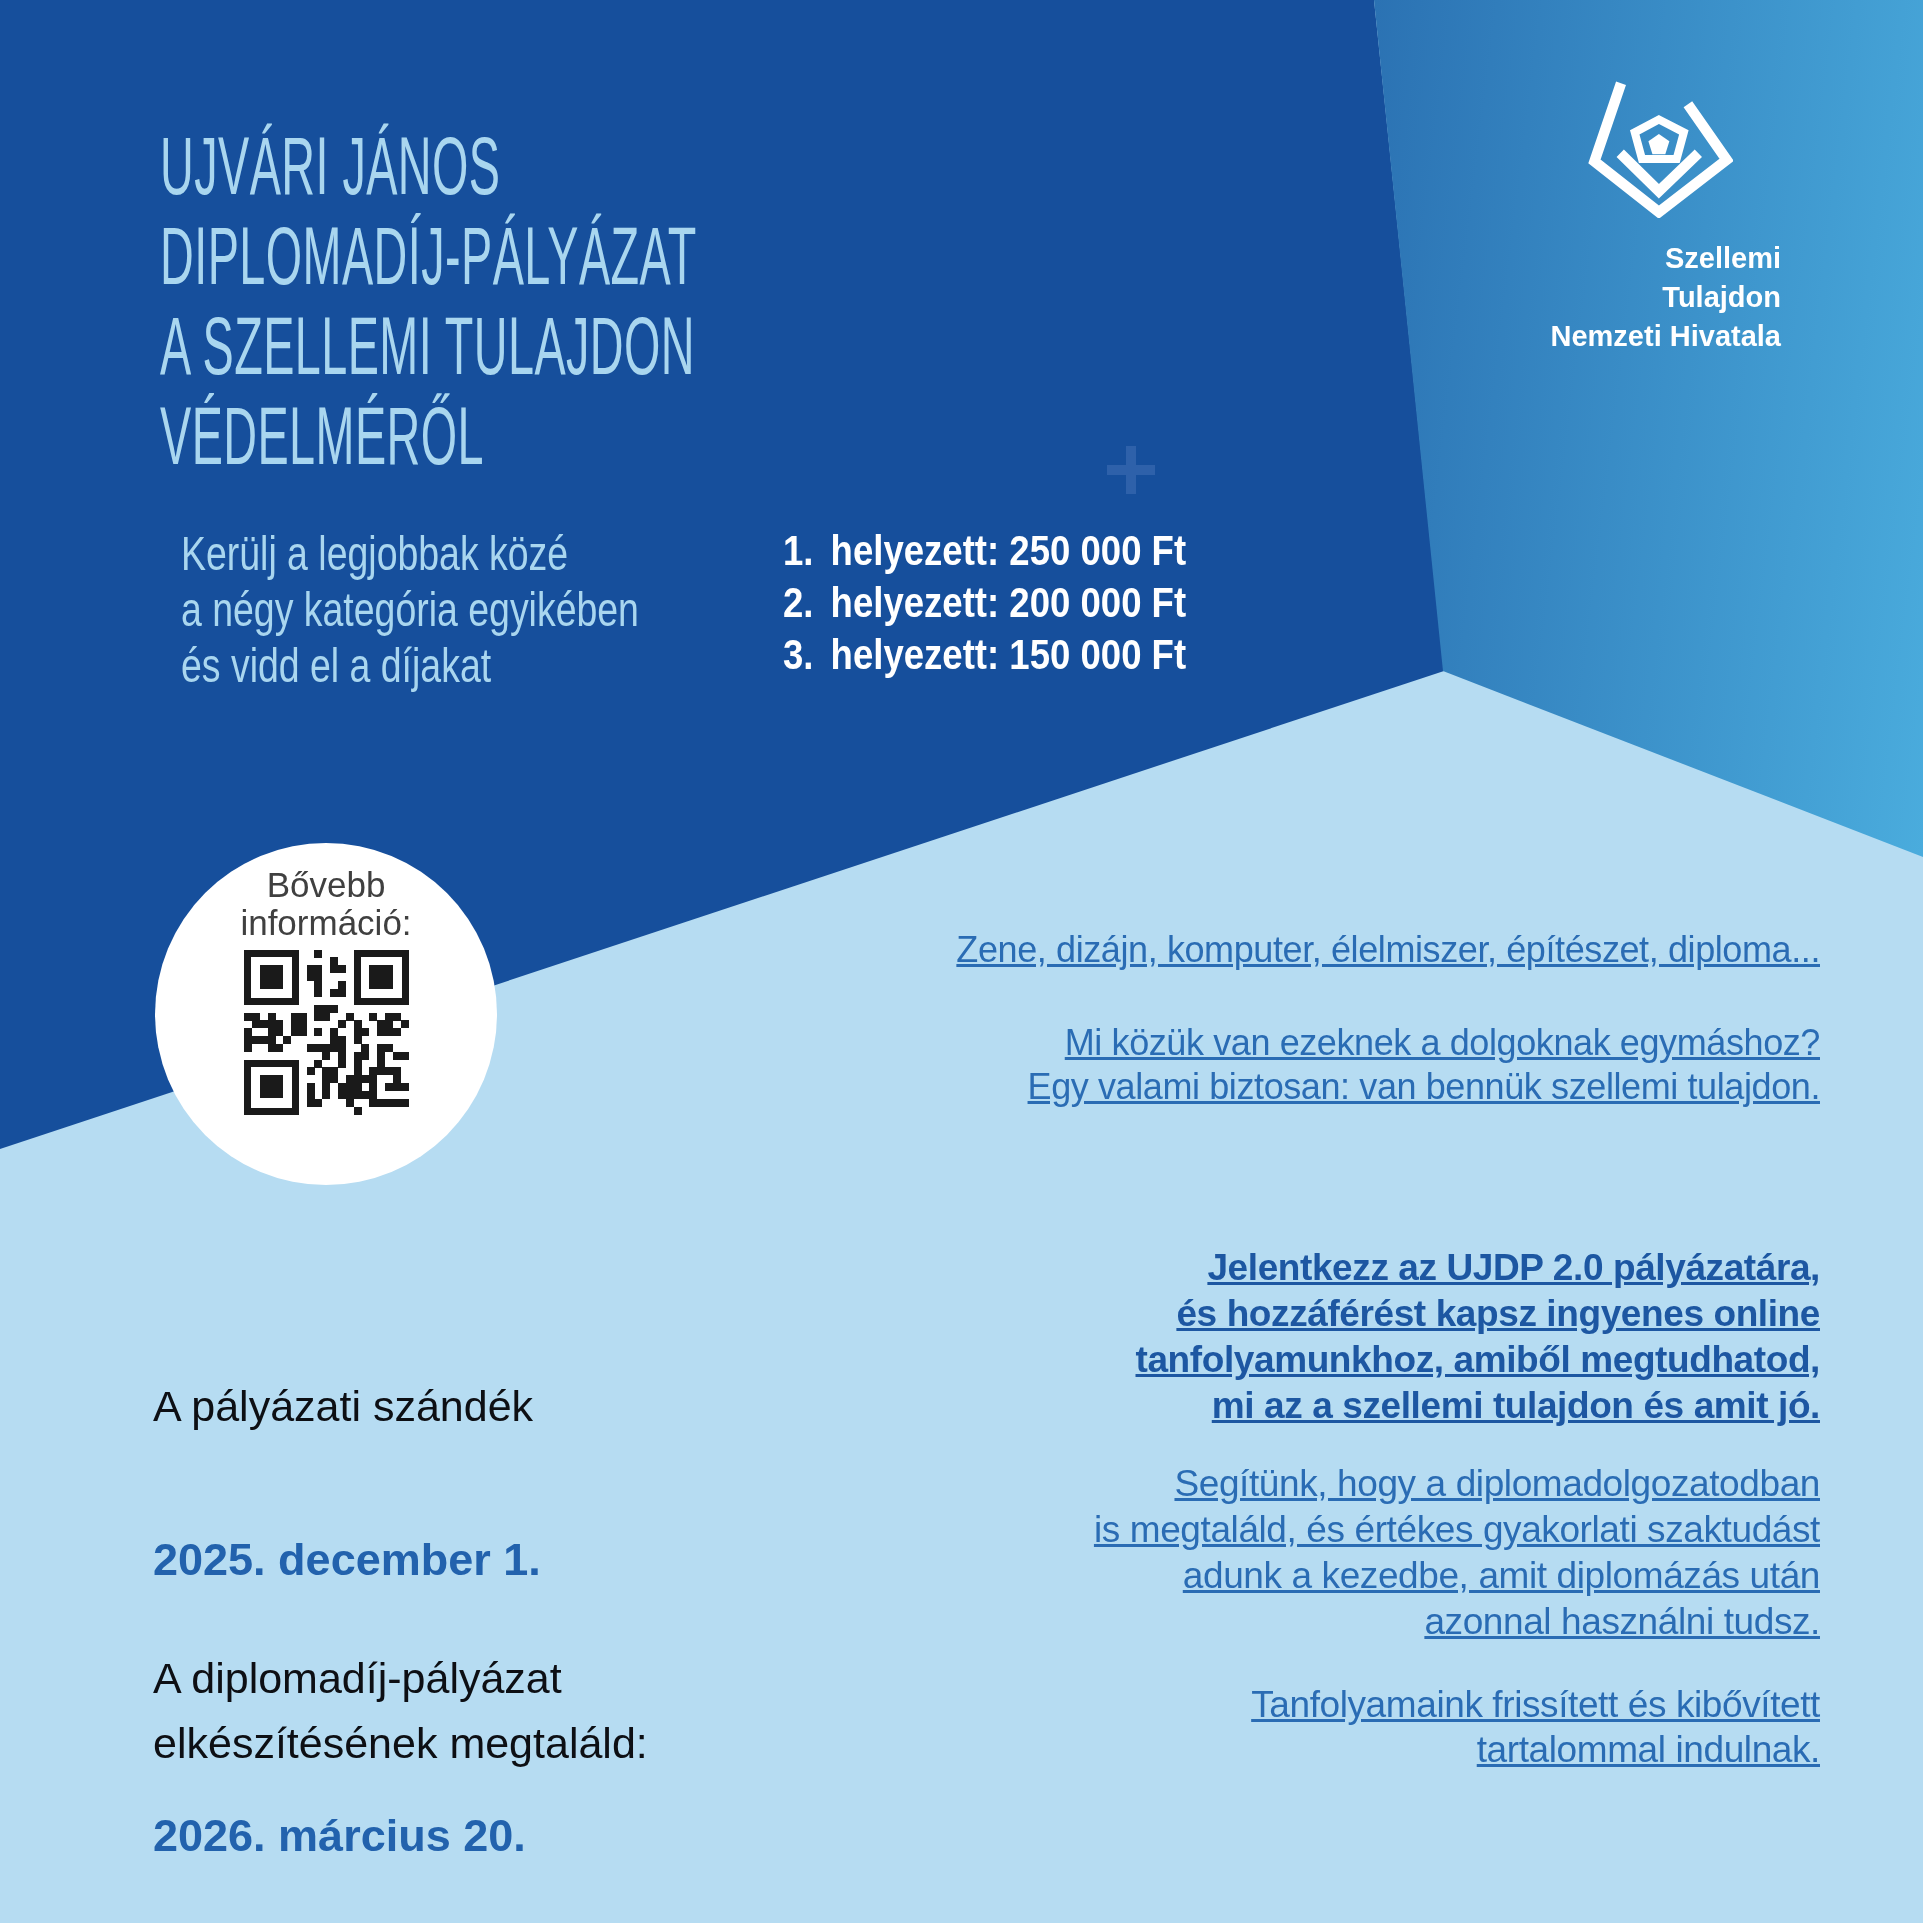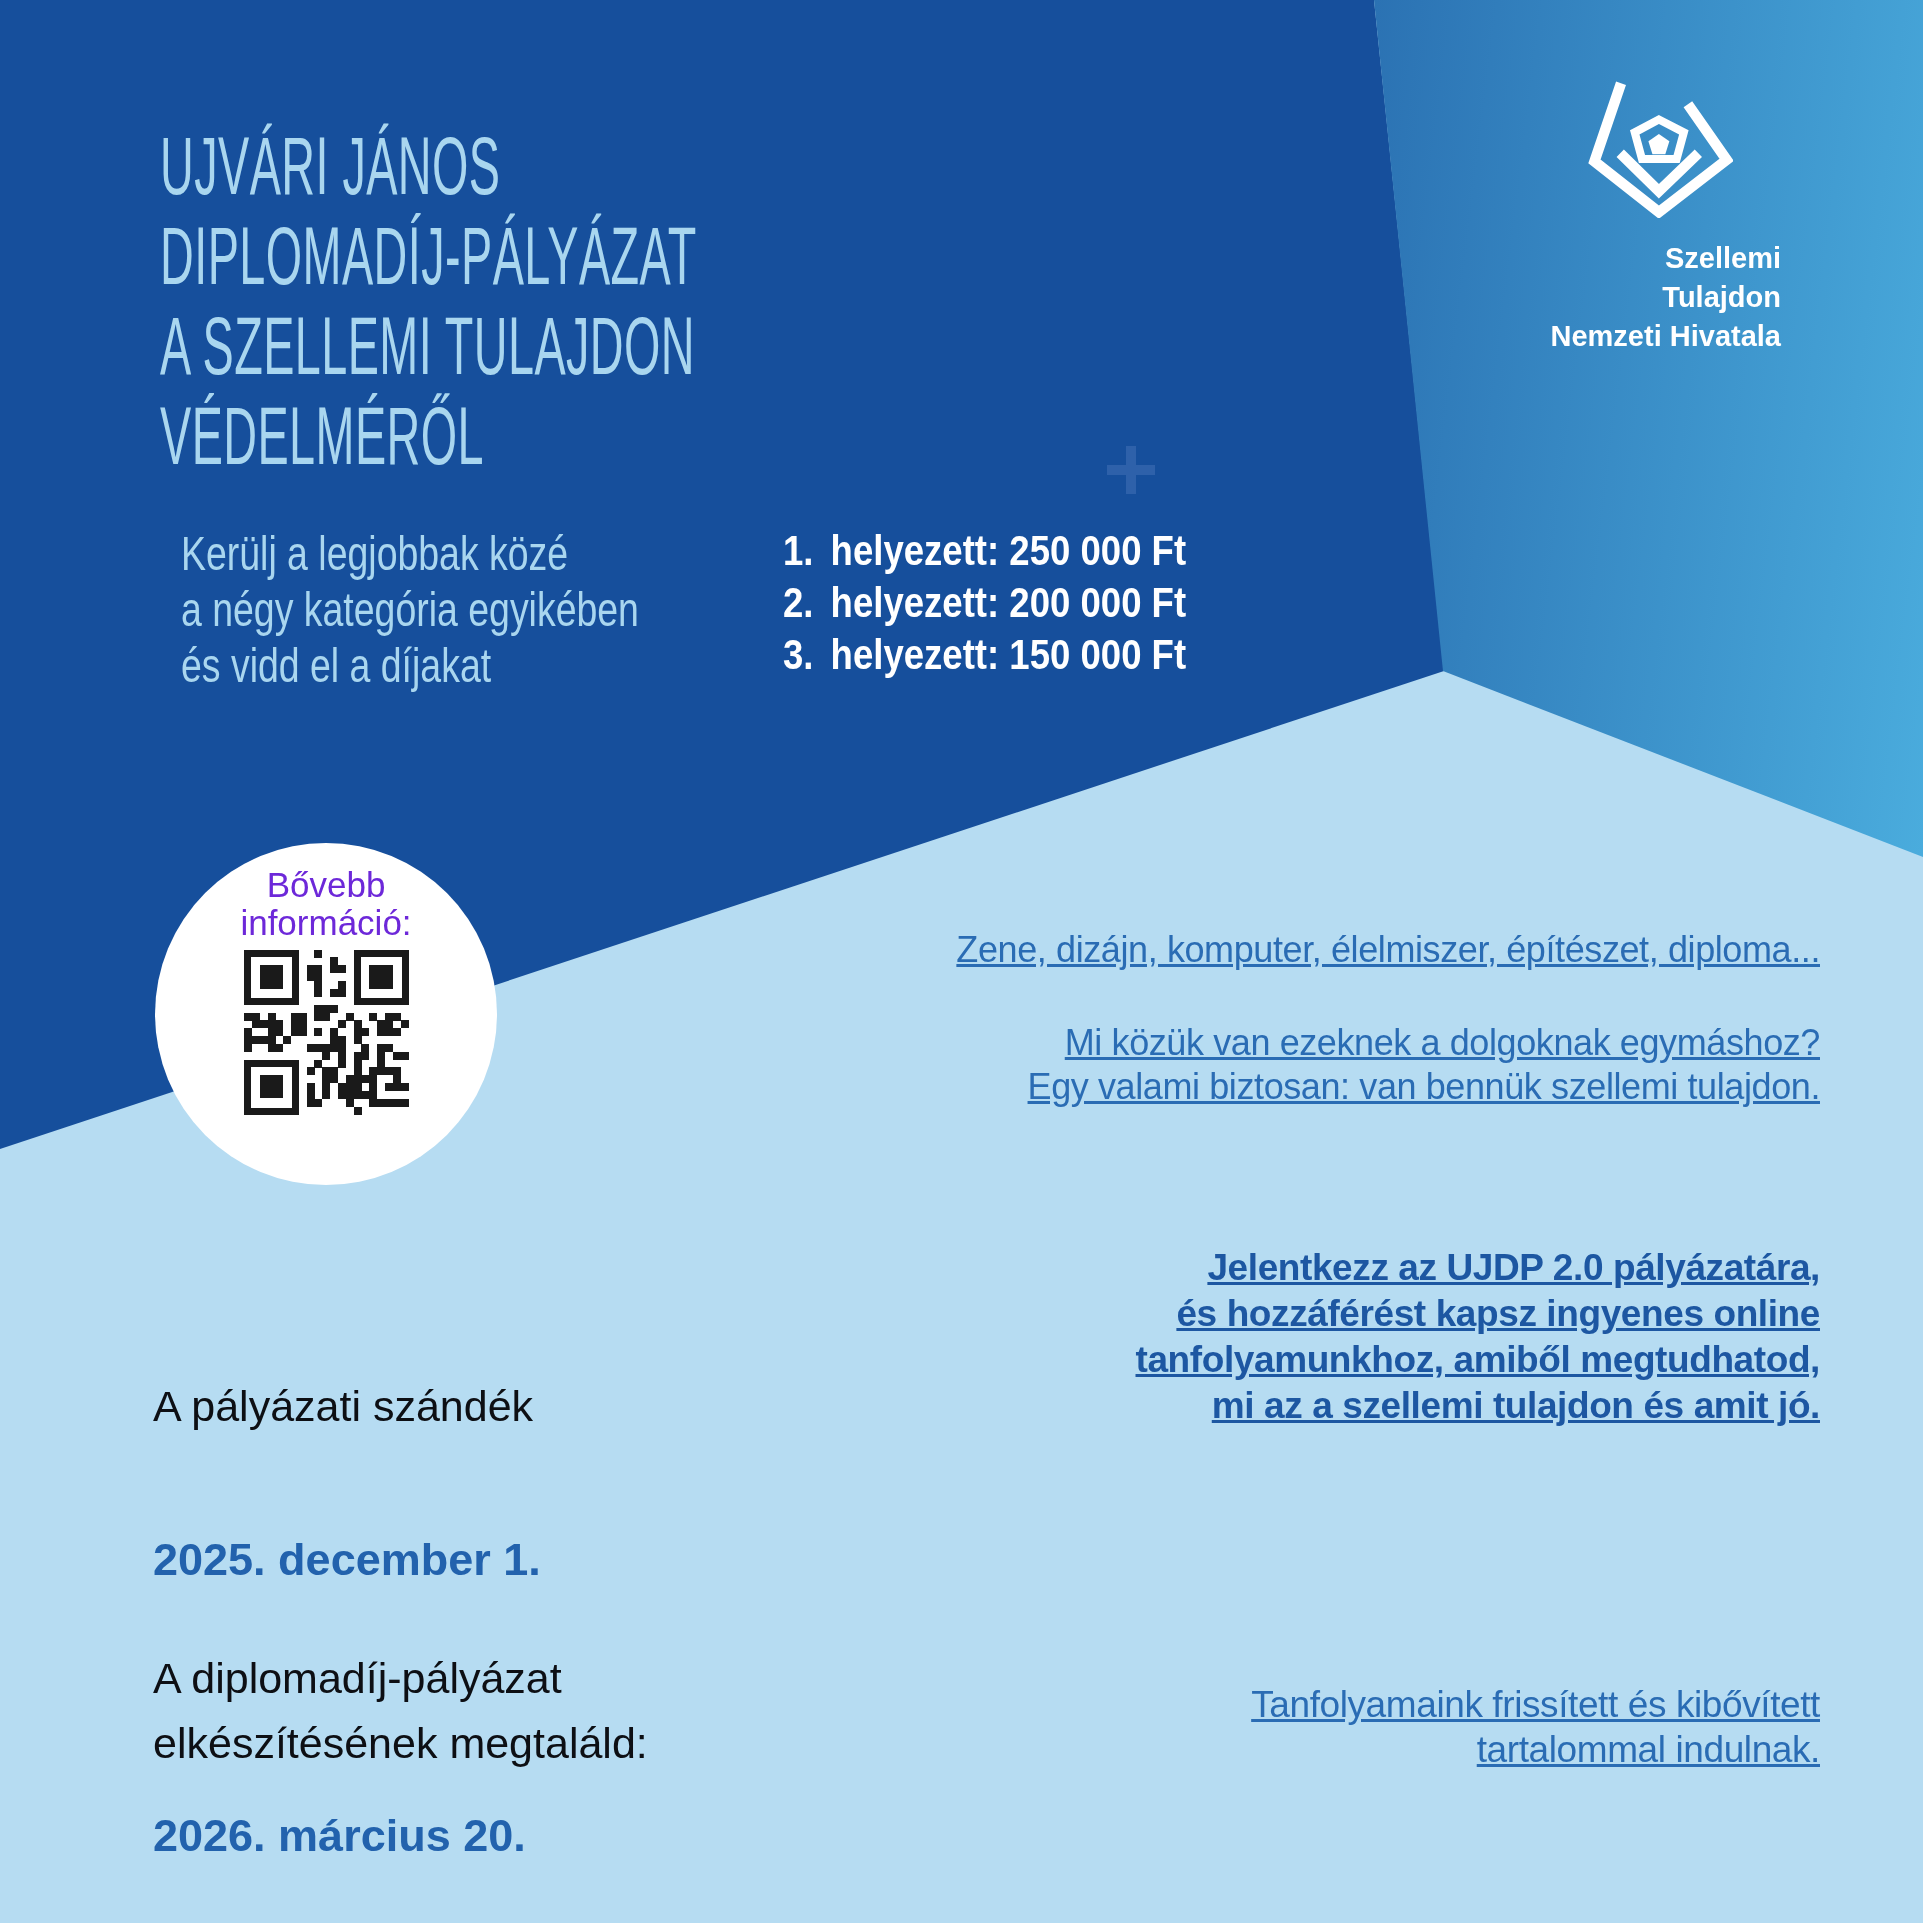--- a/index.html
+++ b/index.html
@@ -43,21 +43,21 @@
     font-size:43px;line-height:52px;font-weight:bold;color:#ffffff;
     transform:scaleX(.85);transform-origin:0 0;white-space:nowrap;
   }
   .prize-row{display:flex;}
   .prize-rank{width:56px;}
   
   .qr-circle{
     position:absolute;left:155px;top:843px;width:342px;height:342px;
     background:#ffffff;border-radius:50%;text-align:center;
   }
-  .qr-label{padding-top:22.6px;font-size:35px;line-height:38px;color:#6d28d9;}
+  .qr-label{padding-top:22.6px;font-size:35px;line-height:38px;color:#404040;}
   .qr-label span{display:block;}
   .qr-code{position:relative;width:164px;height:164px;margin:8px auto 0;}
   
   .logo{position:absolute;left:1539px;top:79px;width:242px;text-align:right;}
   .logo svg{display:block;margin:0 auto;}
   .logo-text{margin-top:21px;font-size:29px;line-height:39px;font-weight:bold;color:#ffffff;}
   .logo-text span{display:block;}
   
   .rcol{position:absolute;right:103px;text-align:right;letter-spacing:-0.4px;white-space:nowrap;}
   .rcol span{display:block;text-decoration:underline;}
@@ -269,20 +269,26 @@
     <span>Egy valami biztosan: van bennük szellemi tulajdon.</span>
   </div>
 
   <div class="rcol apply-block">
     <span>Jelentkezz az UJDP 2.0 pályázatára,</span>
     <span>és hozzáférést kapsz ingyenes online</span>
     <span>tanfolyamunkhoz, amiből megtudhatod,</span>
     <span>mi az a szellemi tulajdon és amit jó.</span>
   </div>
 
+  <div class="rcol help-block">
+    <span>Segítünk, hogy a diplomadolgozatodban</span>
+    <span>is megtaláld, és értékes gyakorlati szaktudást</span>
+    <span>adunk a kezedbe, amit diplomázás után</span>
+    <span>azonnal használni tudsz.</span>
+  </div>
 
   <div class="rcol best-block">
     <span>Tanfolyamaink frissített és kibővített</span>
     <span>tartalommal indulnak.</span>
   </div>
 
   <div class="deadline-label dl1">
     <span>A pályázati szándék</span>
   </div>
   <div class="deadline-date dd1">2025. december 1.</div>

